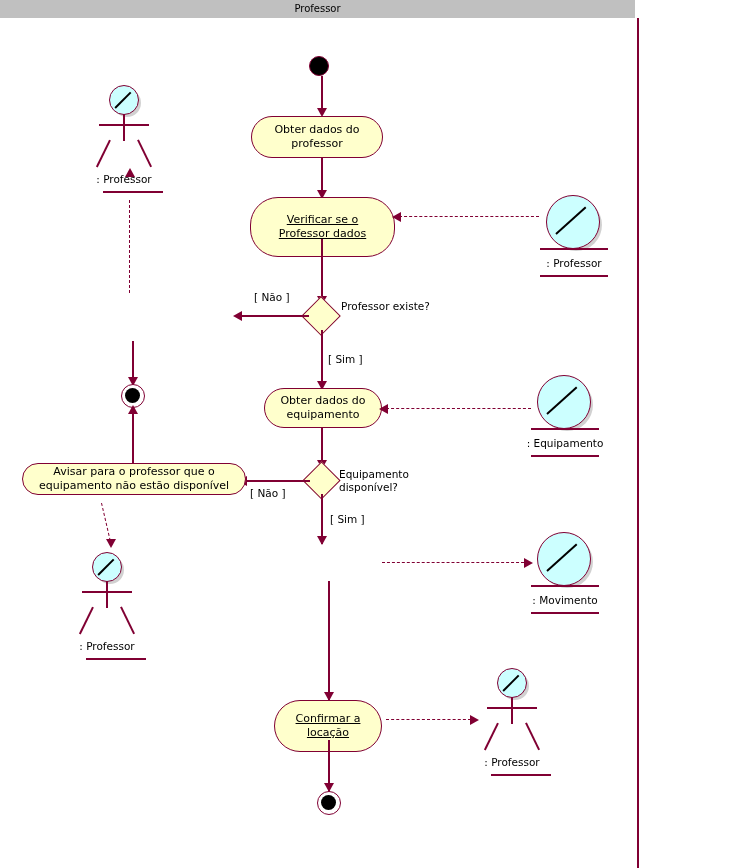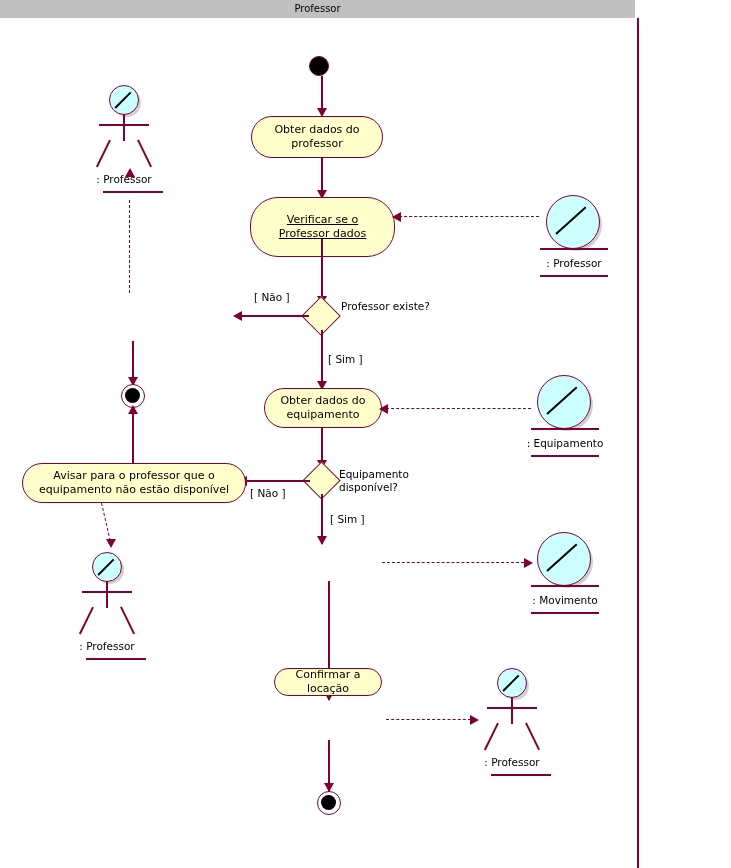--- a/index.html
+++ b/index.html
@@ -195,32 +195,32 @@
   </div>
 
   <div class="hline" style="left:246px;top:480px;width:64px;"></div>
   <div class="arr arr-left" style="left:238px;top:476px;"></div>
   <div class="label" style="left:250px;top:487px;">[ Não ]</div>
 
   <div class="vline" style="left:321px;top:494px;height:50px;"></div>
   <div class="arr arr-down" style="left:317px;top:536px;"></div>
   <div class="label" style="left:330px;top:513px;">[ Sim ]</div>
 
-  <div class="activity" style="left:22px;top:463px;width:224px;height:40px;">
+  <div class="activity" style="left:22px;top:463px;width:224px;height:32px;">
     <div>
       <div>Avisar para o professor que o</div>
       <div>equipamento não estão disponível</div>
     </div>
   </div>
 
 
   <div class="vline" style="left:328px;top:581px;height:119px;"></div>
   <div class="arr arr-down" style="left:324px;top:692px;"></div>
 
-  <div class="activity" style="left:274px;top:668px;width:108px;height:28px;">
+  <div class="activity" style="left:274px;top:700px;width:108px;height:52px;text-decoration:underline;">
     <div>
       <div>Confirmar a</div>
       <div>locação</div>
     </div>
   </div>
 
   <div class="vline" style="left:328px;top:740px;height:52px;"></div>
   <div class="arr arr-down" style="left:324px;top:783px;"></div>
 
   <div class="node-final" style="left:317px;top:791px;"></div>

